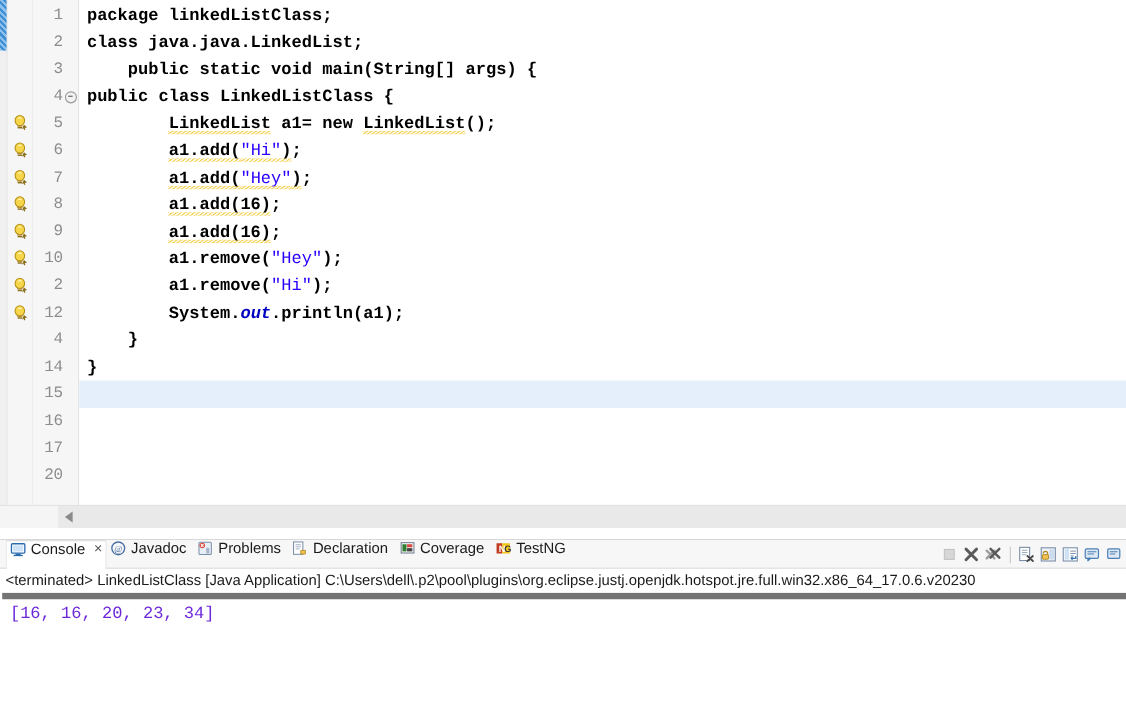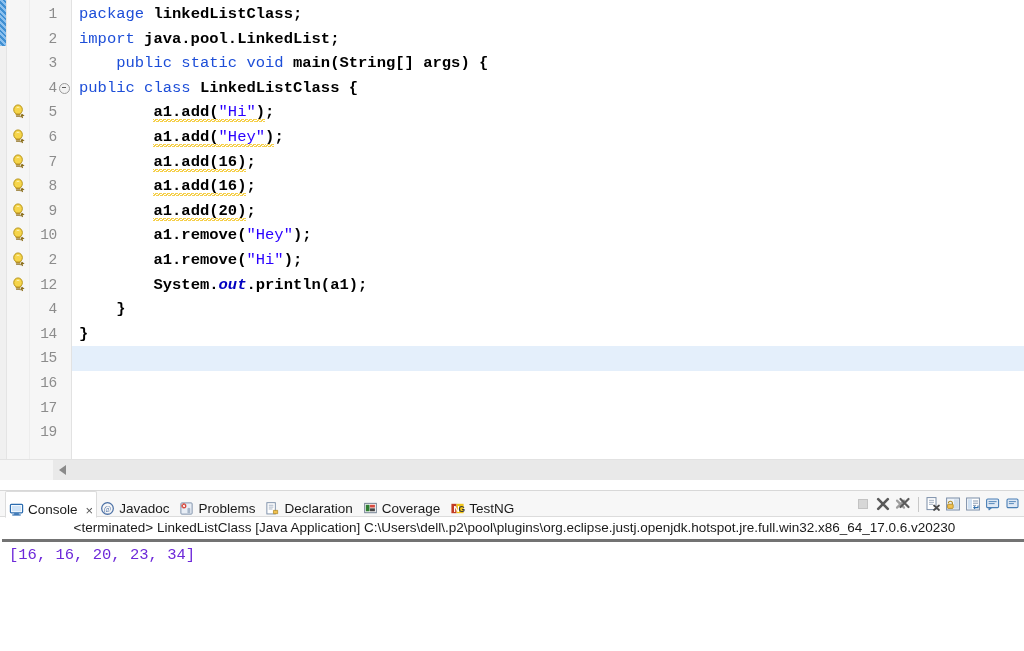--- a/index.html
+++ b/index.html
@@ -142,21 +142,21 @@
     font-size: 15.5px;
     color: #000000;
     white-space: pre;
     padding-left: 7px;
     box-sizing: border-box;
     position: relative;
   }
   .code-line.current {
     background: #e4effb;
   }
-  .kw   { color: #1d4ed8; font-weight: normal; }
+  .kw   { color: #000000; font-weight: bold; }
   .str  { color: #2a00ff; }
   .fld  { color: #0000c0; font-style: italic; font-weight: bold; }
   .plain{ color: #000000; font-weight: bold; }
   .warn-u {
     background-image:
       repeating-linear-gradient(135deg, #f5cf4a 0 1px, transparent 1px 2px);
     background-repeat: repeat-x;
     background-size: 4px 3px;
     background-position: 0 100%;
     padding-bottom: 1px;
@@ -215,21 +215,21 @@
     height: 26px;
     background: #f7f7f7;
     display: flex;
     align-items: center;
     padding-left: 5px;
     box-sizing: border-box;
     border-bottom: 1px solid #dcdcdc;
   }
   .tab {
     display: flex;
-    align-items: flex-end;
+    align-items: flex-start;
     gap: 4px;
     height: 25px;
     padding: 0 7px 0 3px;
     font-size: 13.5px;
     color: #1a1a1a;
     white-space: nowrap;
   }
   .tab.active {
     background: #ffffff;
     border: 1px solid #dcdcdc;
@@ -264,22 +264,21 @@
 
   .terminated-line {
     height: 22px;
     line-height: 22px;
     font-size: 13.5px;
     color: #1a1a1a;
     padding-left: 5px;
     white-space: nowrap;
     overflow: hidden;
     background: #ffffff;
-    border-bottom: 3px solid #737373;
-    text-align: center;
+    border-bottom: 6px solid #737373;
   }
 
   .console-out {
     padding: 4px 0 0 9px;
     font-family: "Liberation Mono", "DejaVu Sans Mono", monospace;
     font-size: 15.5px;
     color: #6d28d9;
     white-space: pre;
     background: #ffffff;
     height: 108px;
@@ -392,21 +391,21 @@
           <div class="ln">8</div>
           <div class="ln">9</div>
           <div class="ln">10</div>
           <div class="ln">2</div>
           <div class="ln">12</div>
           <div class="ln">4</div>
           <div class="ln">14</div>
           <div class="ln">15</div>
           <div class="ln">16</div>
           <div class="ln">17</div>
-          <div class="ln">19</div>
+          <div class="ln">20</div>
         </div>
 
       <div class="fold-ruler" id="fold-ruler">
           <div class="fold"></div>
           <div class="fold"></div>
           <div class="fold"></div>
           <div class="fold">
             <span class="fold-marker"></span>
           </div>
           <div class="fold"></div>
@@ -420,28 +419,28 @@
           <div class="fold"></div>
           <div class="fold"></div>
           <div class="fold"></div>
           <div class="fold"></div>
           <div class="fold"></div>
           <div class="fold"></div>
         </div>
 
       <div class="code-area" id="code-area">
           <div class="code-line"><span class="kw">package</span><span class="plain"> linkedListClass;</span></div>
-          <div class="code-line"><span class="kw">import</span><span class="plain"> java.pool.LinkedList;</span></div>
+          <div class="code-line"><span class="kw">class</span><span class="plain"> java.java.LinkedList;</span></div>
           <div class="code-line"><span class="plain">    </span><span class="kw">public static void</span><span class="plain"> main(String[] args) {</span></div>
           <div class="code-line"><span class="kw">public class</span><span class="plain"> LinkedListClass {</span></div>
+          <div class="code-line"><span class="plain">        </span><span class="plain warn-u">LinkedList</span><span class="plain"> a1= </span><span class="kw">new</span><span class="plain"> </span><span class="plain warn-u">LinkedList</span><span class="plain">();</span></div>
           <div class="code-line"><span class="plain">        </span><span class="plain warn-u">a1.add(</span><span class="str warn-u">"Hi"</span><span class="plain warn-u">)</span><span class="plain">;</span></div>
           <div class="code-line"><span class="plain">        </span><span class="plain warn-u">a1.add(</span><span class="str warn-u">"Hey"</span><span class="plain warn-u">)</span><span class="plain">;</span></div>
           <div class="code-line"><span class="plain">        </span><span class="plain warn-u">a1.add(16)</span><span class="plain">;</span></div>
           <div class="code-line"><span class="plain">        </span><span class="plain warn-u">a1.add(16)</span><span class="plain">;</span></div>
-          <div class="code-line"><span class="plain">        </span><span class="plain warn-u">a1.add(20)</span><span class="plain">;</span></div>
           <div class="code-line"><span class="plain">        </span><span class="plain">a1.remove(</span><span class="str">"Hey"</span><span class="plain">);</span></div>
           <div class="code-line"><span class="plain">        </span><span class="plain">a1.remove(</span><span class="str">"Hi"</span><span class="plain">);</span></div>
           <div class="code-line"><span class="plain">        </span><span class="plain">System.</span><span class="fld">out</span><span class="plain">.println(a1);</span></div>
           <div class="code-line"><span class="plain">    }</span></div>
           <div class="code-line"><span class="plain">}</span></div>
           <div class="code-line current"><span class="plain"></span>&nbsp;</div>
         </div>
 
     </div>
 

